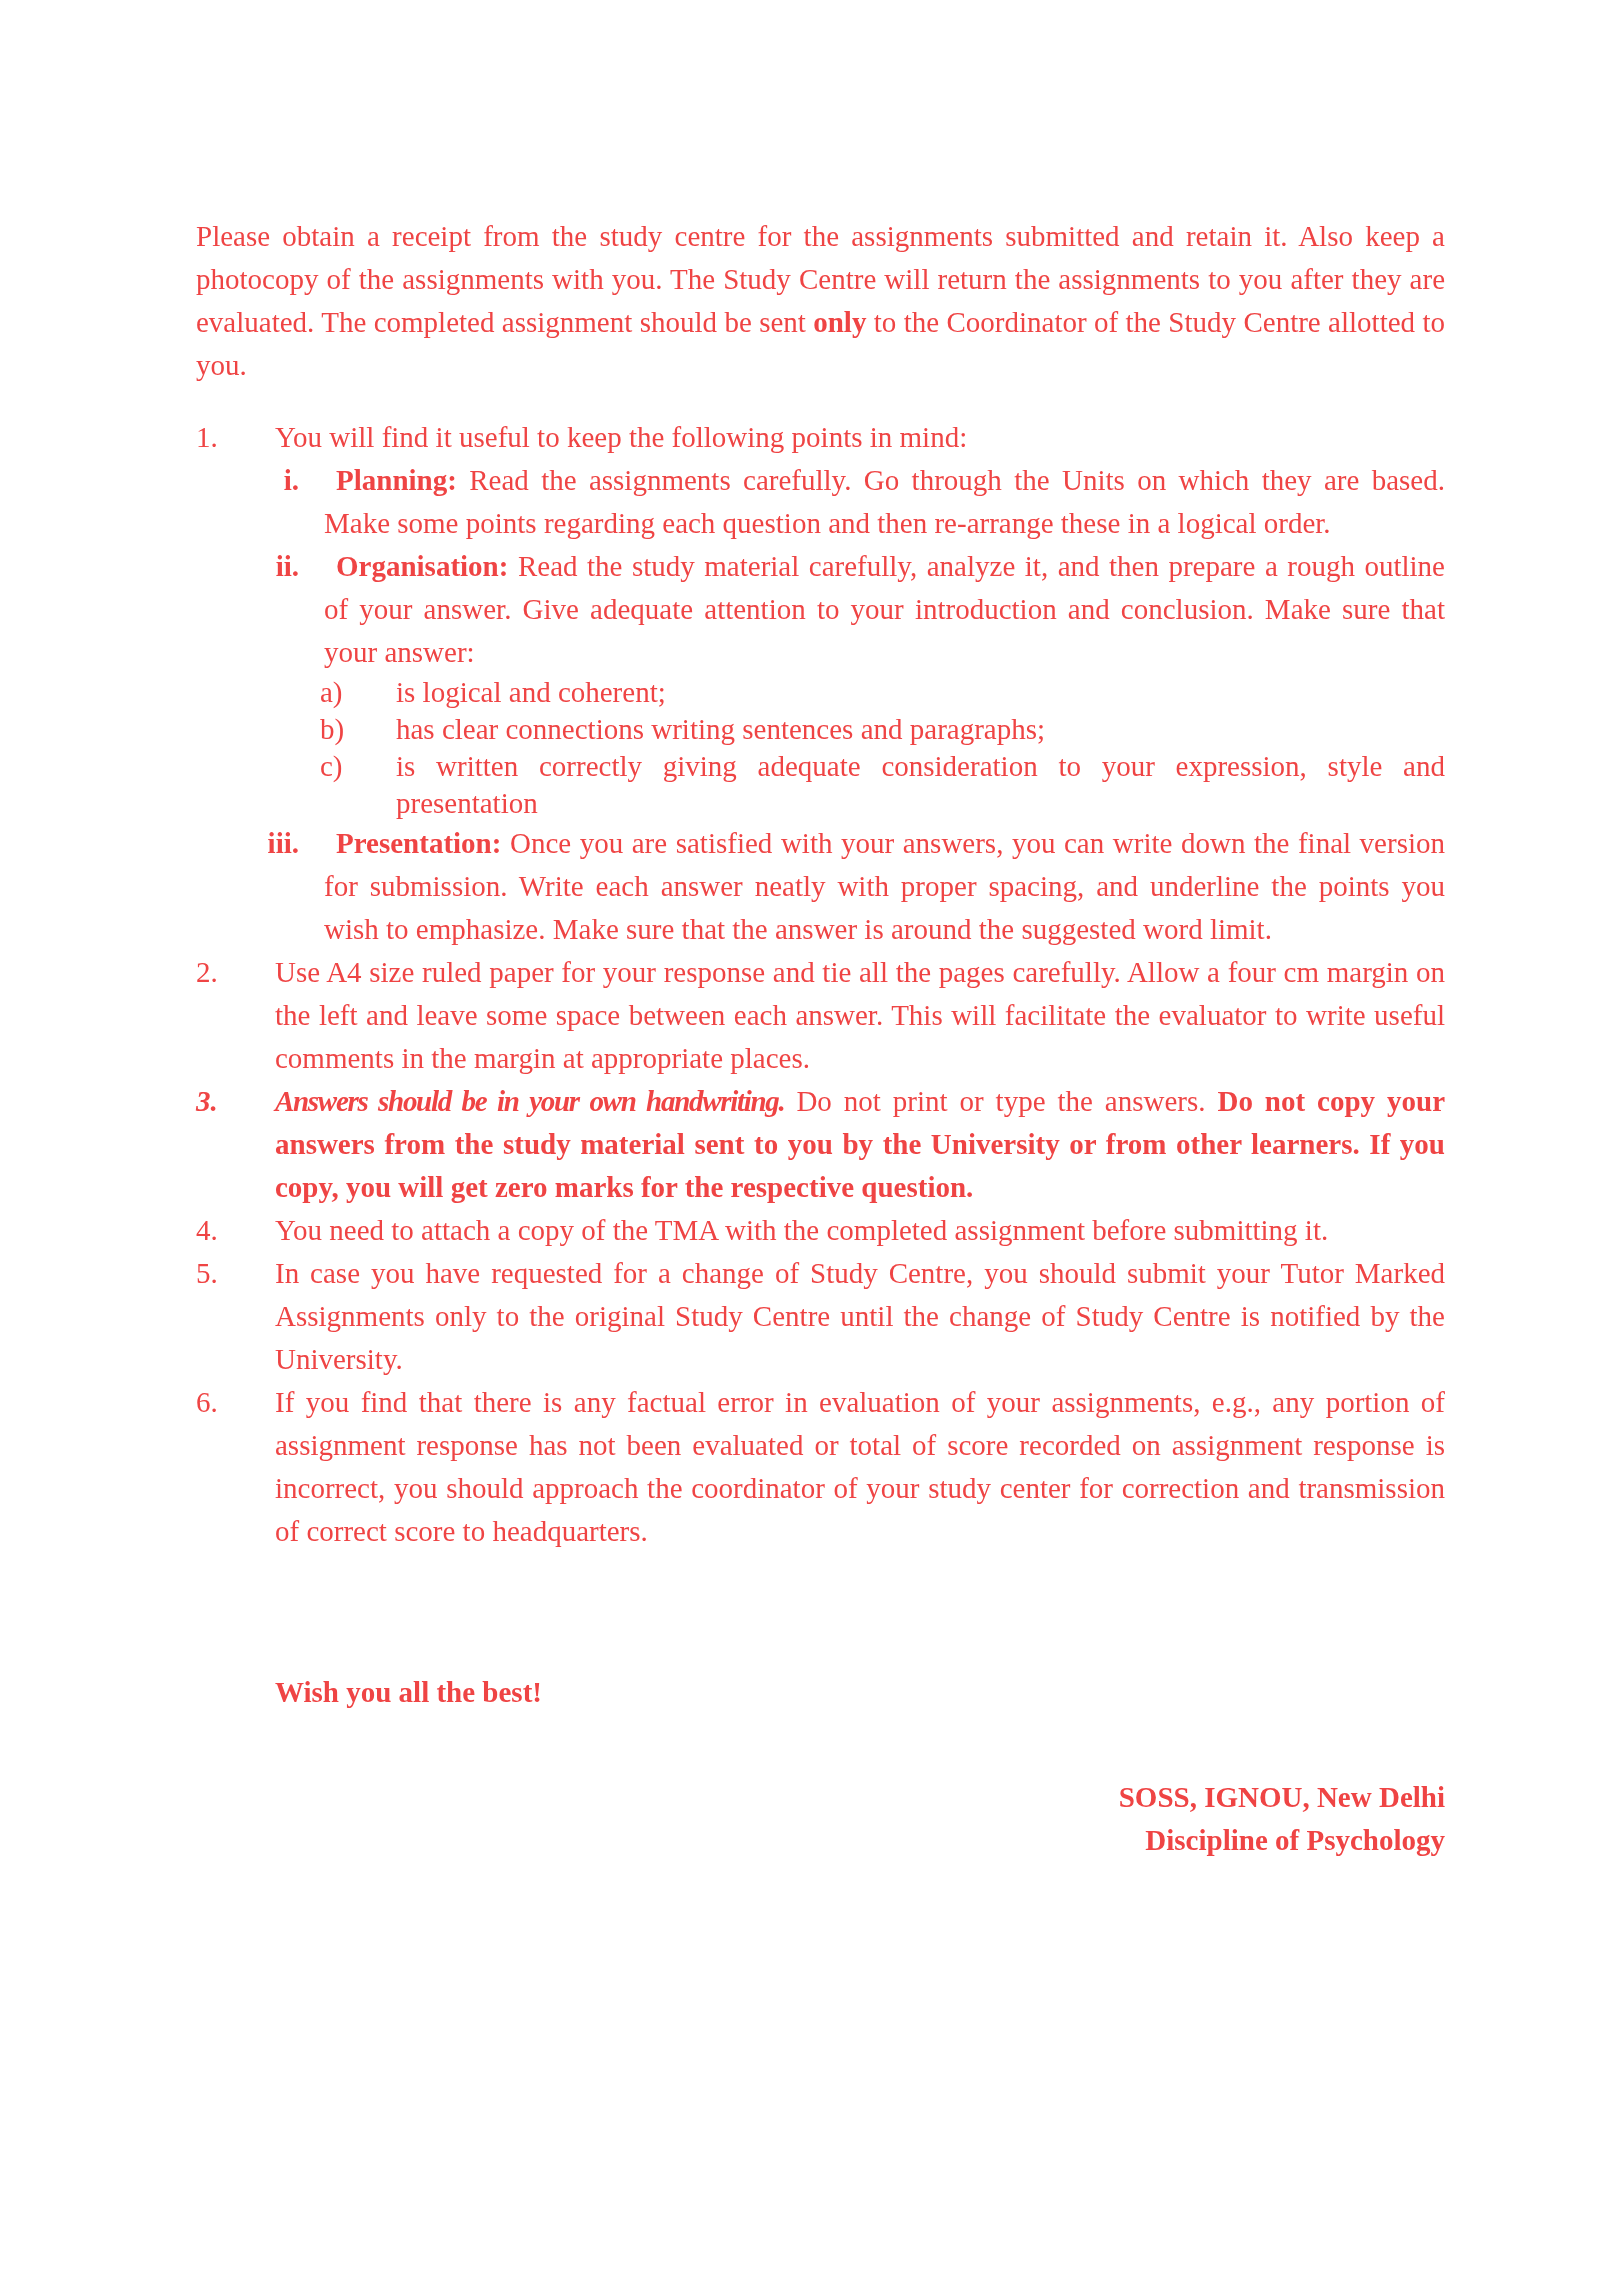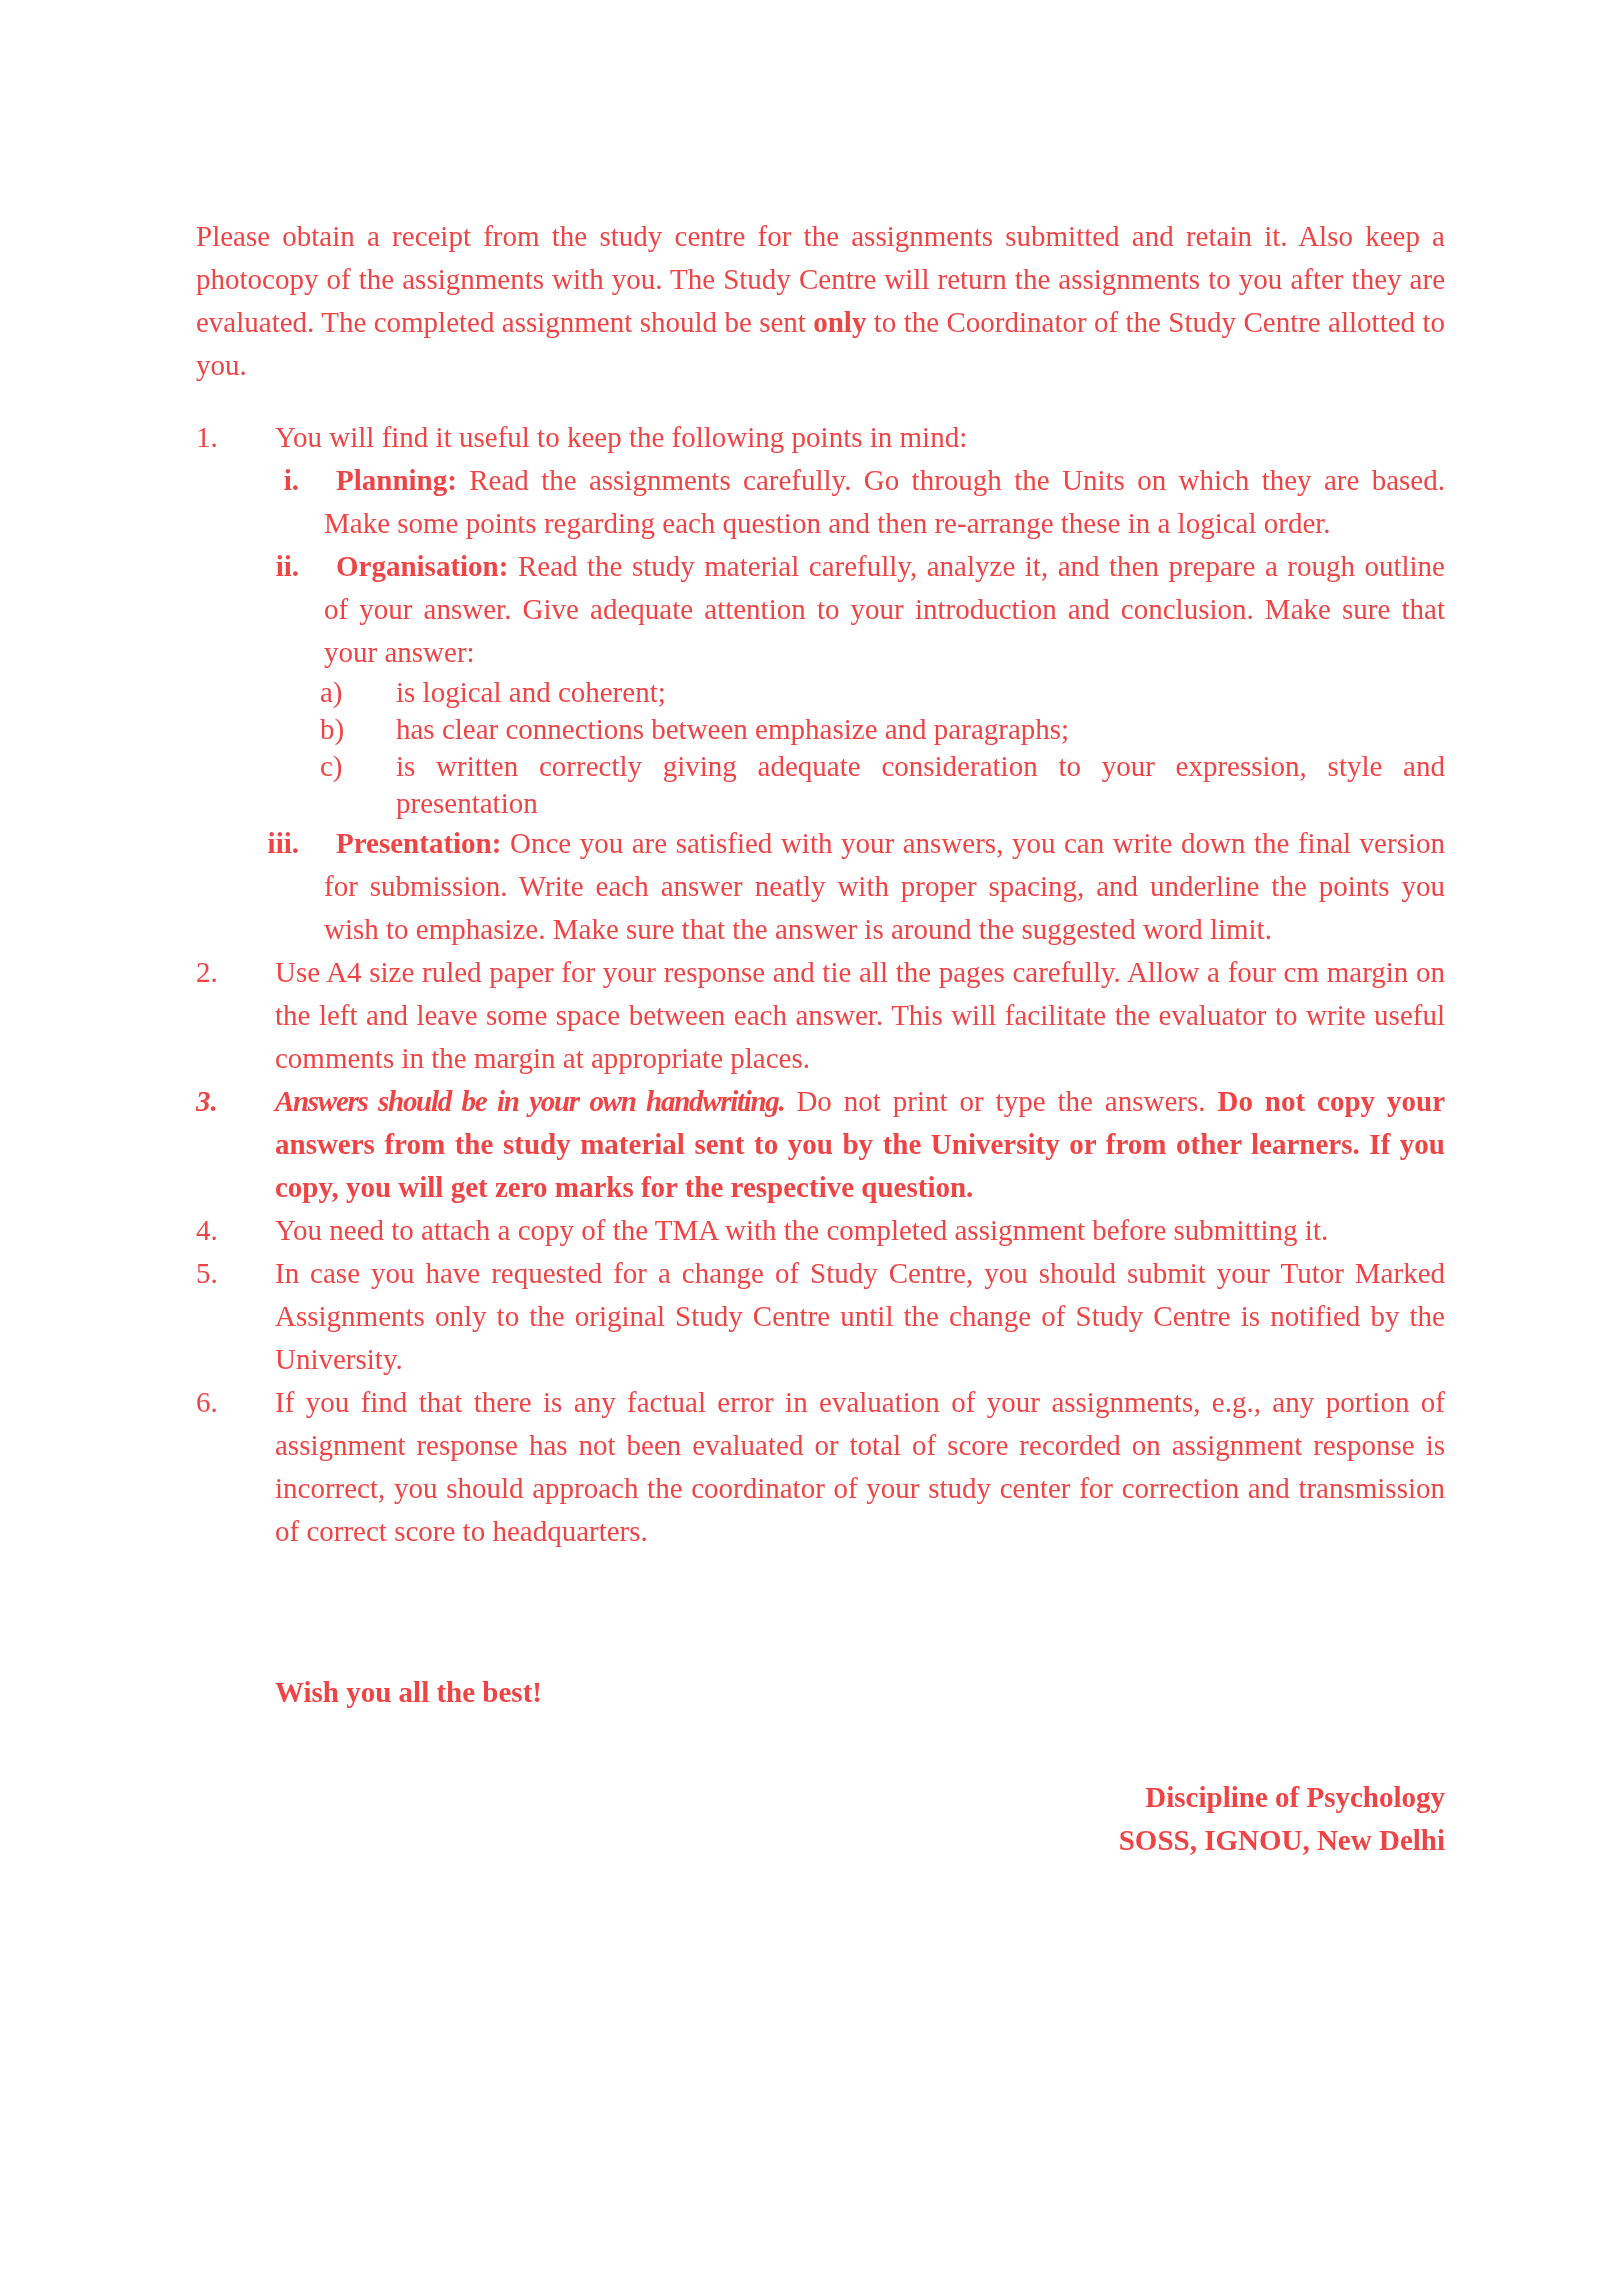--- a/index.html
+++ b/index.html
@@ -63,21 +63,21 @@
     <div class="body"><span class="run-label">Organisation:</span><span> Read the study material carefully, analyze it, and then prepare a rough outline of your answer. Give adequate attention to your introduction and conclusion. Make sure that your answer:</span></div>
   </div>
 
   <div class="li alpha">
     <span class="marker">a)</span>
     <div class="body">is logical and coherent;</div>
   </div>
 
   <div class="li alpha">
     <span class="marker">b)</span>
-    <div class="body">has clear connections between emphasize and paragraphs;</div>
+    <div class="body">has clear connections writing sentences and paragraphs;</div>
   </div>
 
   <div class="li alpha">
     <span class="marker">c)</span>
     <div class="body">is written correctly giving adequate consideration to your expression, style and presentation</div>
   </div>
 
   <div class="li roman">
     <span class="marker">iii.</span>
     <div class="body"><span class="run-label">Presentation:</span><span> Once you are satisfied with your answers, you can write down the final version for submission. Write each answer neatly with proper spacing, and underline the points you wish to emphasize. Make sure that the answer is around the suggested word limit.</span></div>
@@ -104,18 +104,18 @@
   </div>
 
   <div class="li l1">
     <span class="marker">6.</span>
     <div class="body">If you find that there is any factual error in evaluation of your assignments, e.g., any portion of assignment response has not been evaluated or total of score recorded on assignment response is incorrect, you should approach the coordinator of your study center for correction and transmission of correct score to headquarters.</div>
   </div>
 
   <div class="closing">Wish you all the best!</div>
 
   <div class="signature">
+    <div>SOSS, IGNOU, New Delhi</div>
     <div>Discipline of Psychology</div>
-    <div>SOSS, IGNOU, New Delhi</div>
   </div>
 
 </div>
 
 
 </body></html>

